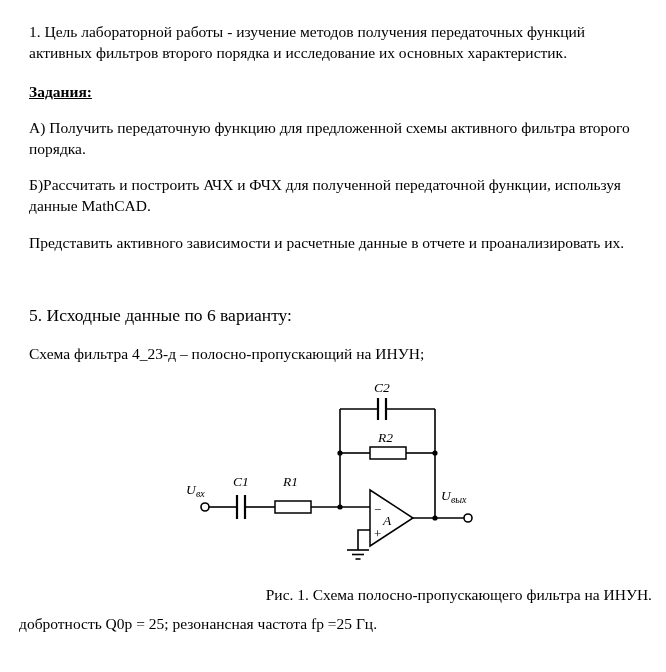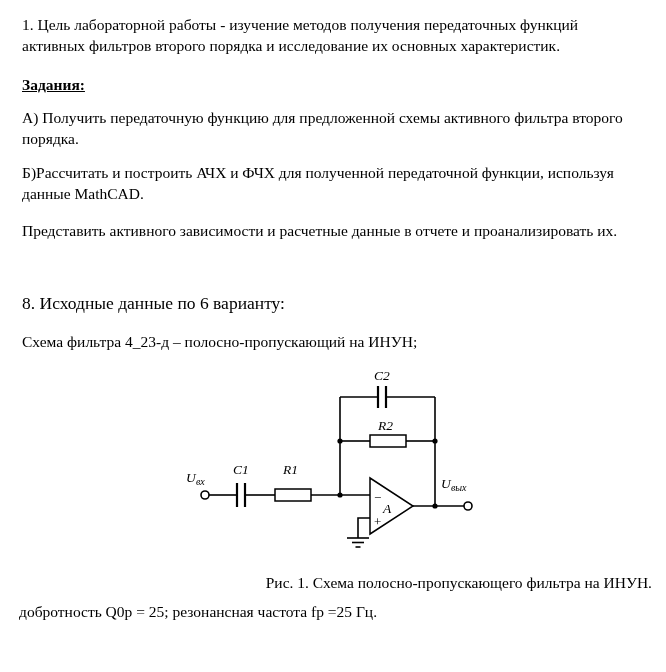--- a/index.html
+++ b/index.html
@@ -12,21 +12,21 @@
     height: 672px;
     overflow: hidden;
     font-family: "Liberation Serif", serif;
     color: #000000;
   }
   .page {
     padding: 6px 14px 0 14px;
     width: 638px;
   }
   p {
-    margin: 8px;
+    margin: 15px;
     font-size: 15.5px;
     line-height: 21px;
   }
   .p-goal        { margin-bottom: 18px; }
   .p-tasks-heading { margin-bottom: 12px; font-weight: bold; }
   .p-tasks-heading span { text-decoration: underline; text-align: right; }
   .p-task-a      { margin-bottom: 13px; }
   .p-task-b      { margin-bottom: 16px; }
   .p-task-note   { margin-bottom: 50px; }
   .p-section2    { font-size: 17.5px; line-height: 24px; margin-bottom: 16px; }
@@ -64,21 +64,21 @@
   <p class="p-goal">1. Цель лабораторной работы - изучение методов получения передаточных функций активных фильтров второго порядка и исследование их основных характеристик.</p>
 
   <p class="p-tasks-heading"><span>Задания:</span></p>
 
   <p class="p-task-a">А) Получить передаточную функцию для предложенной схемы активного фильтра второго порядка.</p>
 
   <p class="p-task-b">Б)Рассчитать и построить АЧХ и ФЧХ для полученной передаточной функции, используя данные MathCAD.</p>
 
   <p class="p-task-note">Представить активного зависимости и расчетные данные в отчете и проанализировать их.</p>
 
-  <p class="p-section2">8. Исходные данные по 6 варианту:</p>
+  <p class="p-section2">5. Исходные данные по 6 варианту:</p>
 
   <p class="p-scheme">Схема фильтра 4_23-д – полосно-пропускающий на ИНУН;</p>
 
   <div class="figure-wrap">
     <svg width="310" height="202" viewBox="0 0 310 202">
 
       <text x="11" y="122" class="clabel">U</text>
       <text x="21" y="125" class="clabel-sub">вх</text>
       <circle cx="30" cy="135" r="4" class="term"></circle>
 

